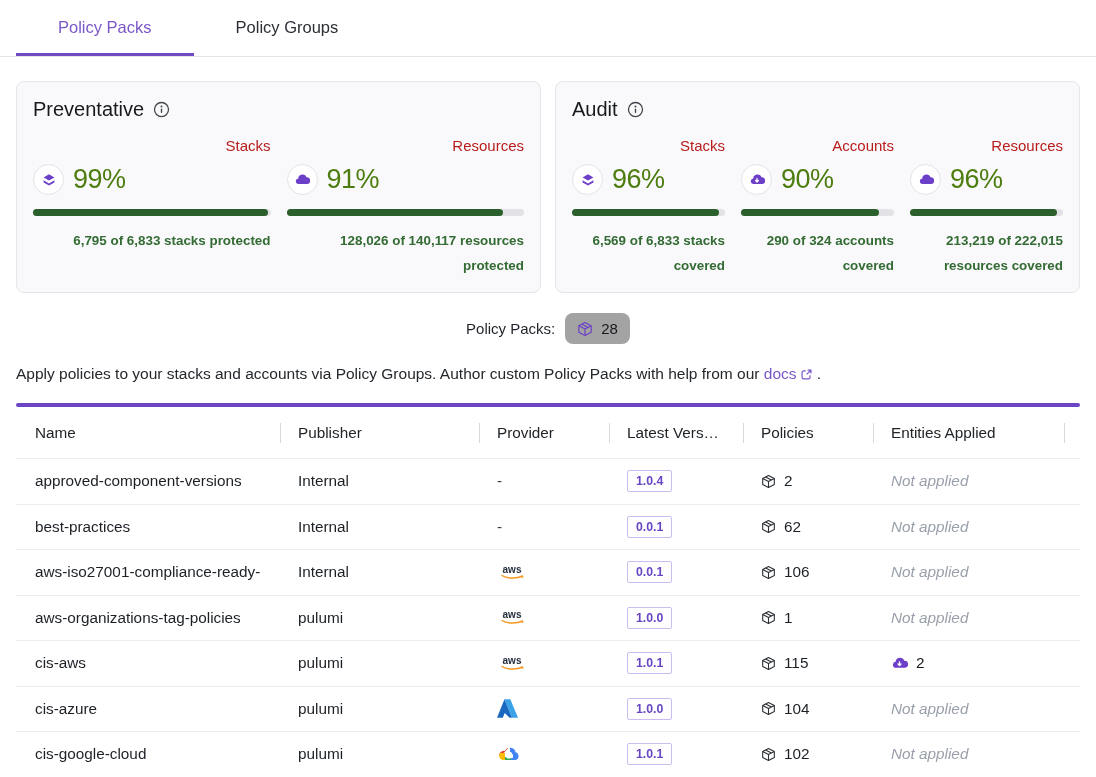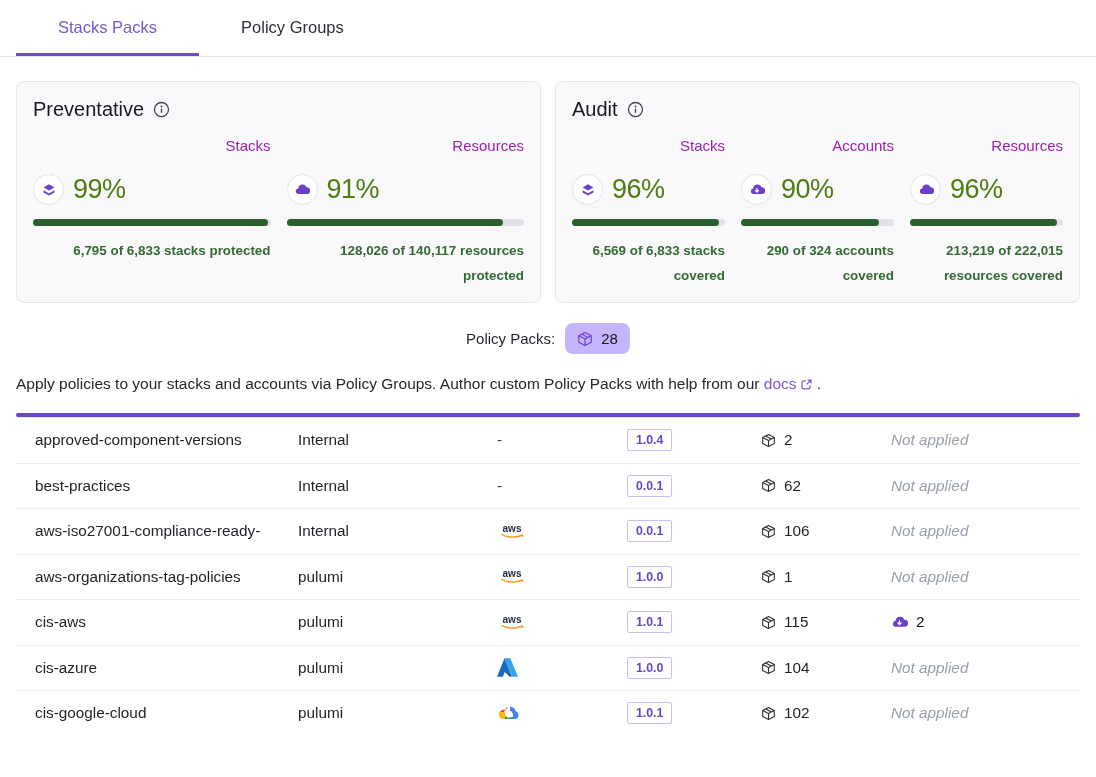--- a/index.html
+++ b/index.html
@@ -14,33 +14,33 @@
 
   
   .cards-row { display:flex; gap:14px; margin:24px 16px 0; align-items:stretch;text-align:right; }
   .card { flex:1 1 0; background:#f9f9fb; border:1px solid #e5e5ea; border-radius:8px;
     padding:16px 16px 14px; }
   .card-title-row { display:flex; align-items:center; gap:9px; margin-bottom:16px; }
   .card-title { font-size:20px; font-weight:500; color:#17191d; }
   .info-btn { width:17px; height:17px; display:inline-flex; cursor:pointer; }
   .metrics { display:flex; gap:16px; }
   .metric { flex:1 1 0; min-width:0; }
-  .metric-label { font-size:15px; color:#a21caf; margin-bottom:20px; }
+  .metric-label { font-size:15px; color:#b91c1c; margin-bottom:10px; }
   .metric-value-row { display:flex; align-items:center; gap:9px; height:31px; }
   .icon-circle { width:31px; height:31px; border-radius:50%; background:#fff;
     border:1px solid #e3e3e8; display:inline-flex; align-items:center; justify-content:center; flex:none; }
   .metric-percent { font-size:27px; font-weight:400; letter-spacing:-0.5px; color:#4d7c0f; }
   .progress-track { margin-top:14px; height:7px; border-radius:4px; background:#e3e3e7; position:relative; }
   .progress-fill { height:7px; border-radius:4px; background:#2b5f2b; }
   .metric-caption { margin-top:12px; font-size:13.4px; font-weight:700; color:#336b33; line-height:25px; }
 
   
   .packs-row { display:flex; justify-content:center; align-items:center; gap:10px; margin:20px 16px 0; }
   .packs-label { font-size:15px; font-weight:500; color:#1f2329; }
-  .packs-badge { display:inline-flex; align-items:center; gap:8px; background:#c4b5fd;
+  .packs-badge { display:inline-flex; align-items:center; gap:8px; background:#a3a3a3;
     border-radius:8px; padding:7px 12px; }
   .packs-badge .count { font-size:15px; color:#17191d; }
 
   
   .intro { margin:21px 16px 0; font-size:15.5px; color:#24272c; }
   .intro a { color:#7a57c8; text-decoration:none; cursor:pointer; }
   .ext-icon { display:inline-block; vertical-align:-2px; margin-left:3px; color:#7a57c8; }
 
   
   .table-wrap { margin:20px 16px 0; }
@@ -115,21 +115,21 @@
         <rect x="0" y="8" width="8" height="10" fill="#fbbc05"></rect>
         <rect x="8" y="12" width="6" height="6" fill="#34a853"></rect>
         <circle cx="12" cy="10.2" r="3.4" fill="#fff"></circle>
         <rect x="10.5" y="9.5" width="5.5" height="3.4" fill="#fff"></rect>
       </g>
     </symbol>
   </defs>
 </svg>
 
 <nav class="tab-bar">
-  <div class="tab active">Stacks Packs</div>
+  <div class="tab active">Policy Packs</div>
   <div class="tab">Policy Groups</div>
 </nav>
 
 <section class="cards-row">
 
   <div class="card">
     <div class="card-title-row">
       <span class="card-title">Preventative</span>
       <span class="info-btn">
           <svg width="17" height="17">
@@ -242,20 +242,29 @@
   </span>
 </div>
 
 <p class="intro"><span>Apply policies to your stacks and accounts via Policy Groups. Author custom Policy Packs with help from our </span><a>docs</a><span class="ext-icon"><svg width="13" height="13">
         <use href="#i-extlink"></use>
       </svg></span><span> .</span></p>
 
 <section class="table-wrap">
   <div class="table-accent"></div>
 
+  <div class="grid-row thead">
+    <div class="th">Name</div>
+    <div class="th">Publisher</div>
+    <div class="th">Provider</div>
+    <div class="th">Latest Vers…</div>
+    <div class="th">Policies</div>
+    <div class="th">Entities Applied</div>
+    <div class="th end"></div>
+  </div>
 
   <div class="grid-row tr">
     <div class="td">approved-component-versions</div>
     <div class="td">Internal</div>
     <div class="td dash">-</div>
     <div class="td">
         <span class="ver-badge">1.0.4</span>
       </div>
     <div class="td">
         <span class="pol-icon">

